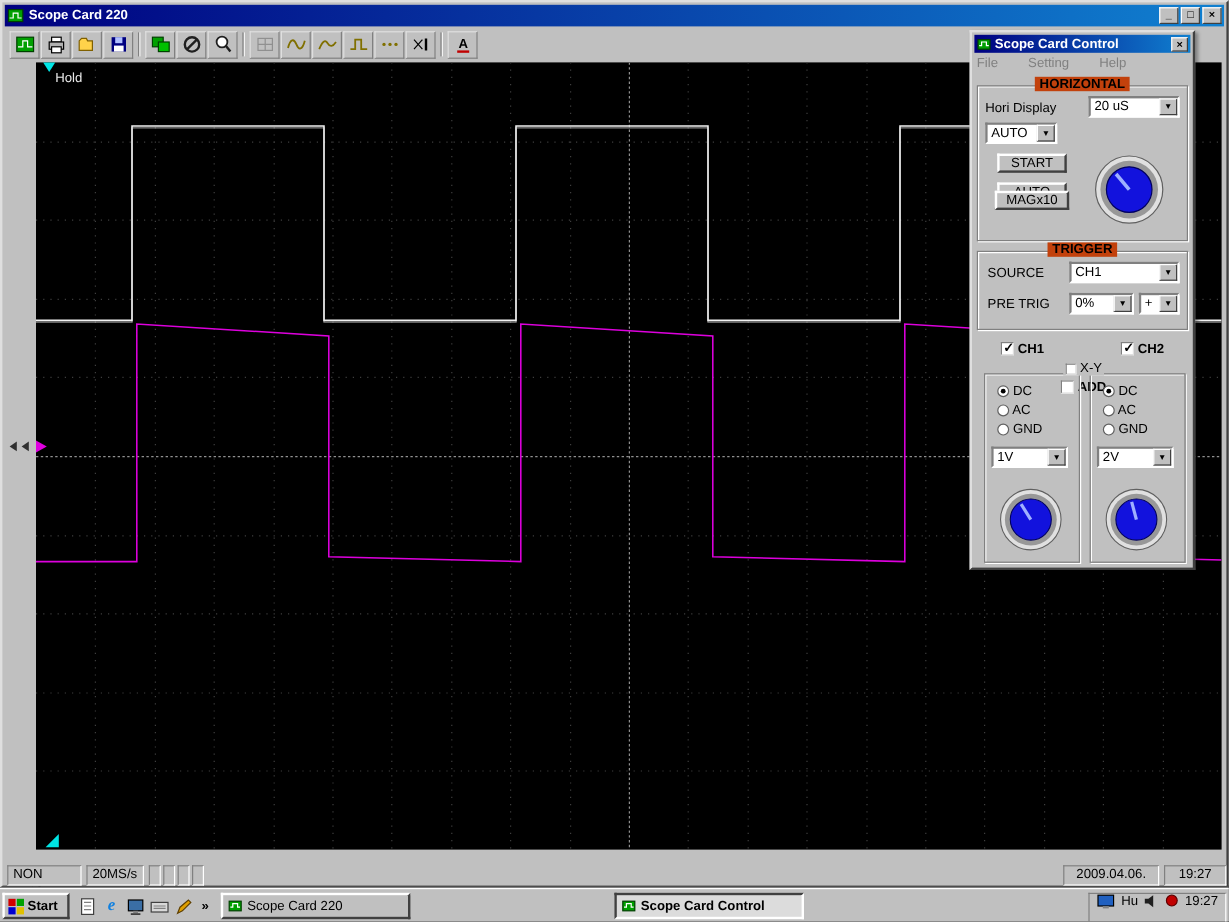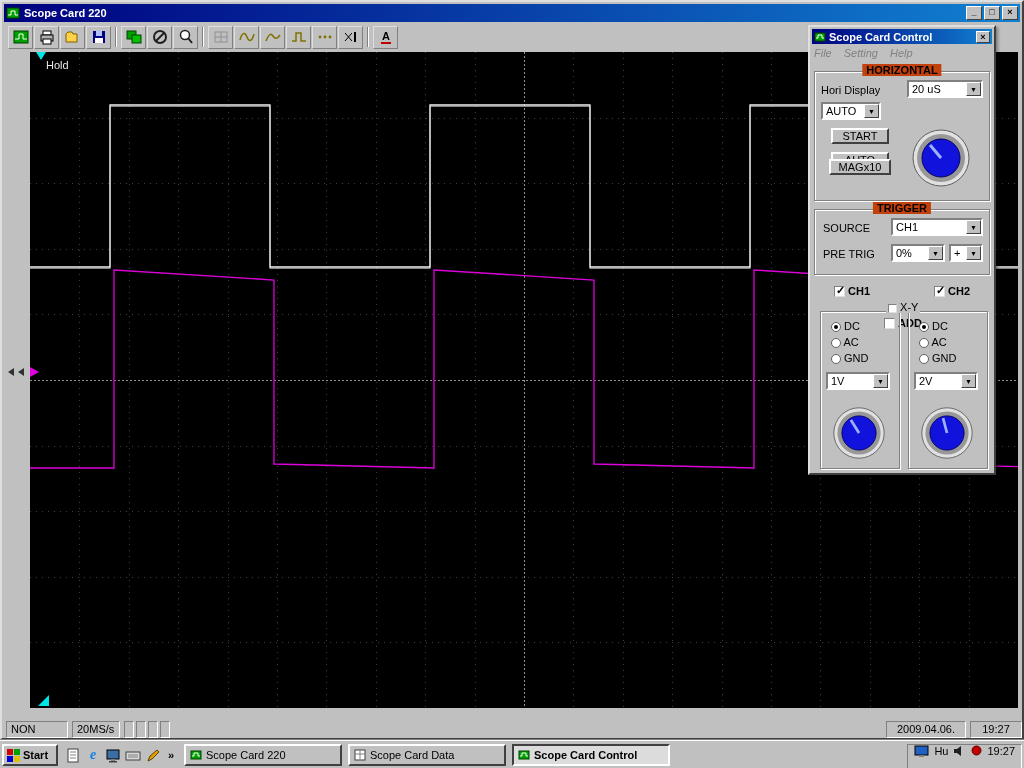--- a/index.html
+++ b/index.html
@@ -48,21 +48,21 @@
     border:1px solid; border-color:#808080 #ffffff #ffffff #808080; }
 
   
   .ctrl-window { position:absolute; left:808px; top:25px; width:188px; height:450px; background:#c0c0c0; z-index:10;
     border:2px solid; border-color:#dfdfdf #404040 #404040 #dfdfdf; box-shadow:2px 2px 3px rgba(0,0,0,.35); }
   .ctrl-title { position:absolute; left:2px; top:2px; right:2px; height:15px;
     background:linear-gradient(90deg,#000080,#1080d0); color:#fff; font-weight:bold;
     display:flex; align-items:center; gap:3px; padding:0 2px; font-size:11px; }
   .ctrl-close { margin-left:auto; width:14px; height:12px; background:#c0c0c0; color:#000;
     border:1px solid; border-color:#fff #404040 #404040 #fff; font-size:9px; line-height:10px; text-align:center; font-weight:bold; }
-  .ctrl-menu { position:absolute; left:4px; top:20px; display:flex; gap:12px; color:#808080;font-style:italic; }
+  .ctrl-menu { position:absolute; left:4px; top:20px; display:flex; gap:25px; color:#808080; }
   .group { position:absolute; border:1px solid #808080; box-shadow:1px 1px 0 #ffffff, inset 1px 1px 0 #ffffff; }
   .group-label { position:absolute; top:-8px; left:50%; transform:translateX(-50%);
     background:#c2410c; padding:0 4px; font-weight:bold; white-space:nowrap; }
   .combo { position:absolute; display:flex; height:18px; background:#fff;
     border:2px solid; border-color:#808080 #ffffff #ffffff #808080; }
   .combo-text { flex:1; padding:0 3px; line-height:14px; overflow:hidden; white-space:nowrap; }
   .combo-btn { width:15px; background:#c0c0c0; border:1px solid; border-color:#fff #404040 #404040 #fff;
     display:flex; align-items:center; justify-content:center; font-size:7px; color:#000; }
   .combo-btn::after { content:"▼"; }
   .btn95 { position:absolute; background:#c0c0c0; text-align:center; line-height:13px;
@@ -402,28 +402,20 @@
     </span>
   <span class="ql" style="left:162px; font-weight:bold;" title="overflow-chevron-icon">»</span>
 
   <div class="task-btn" style="left:184px;">
     <svg width="12" height="12">
         <rect x="1" y="2" width="10" height="8" fill="#00a000" stroke="#004000"></rect>
         <polyline points="2,7 4,7 4,4 8,4 8,7 10,7" fill="none" stroke="#fff"></polyline>
       </svg>
     <span>Scope Card 220</span>
   </div>
-  <div class="task-btn" style="left:348px;">
-    <svg width="12" height="12">
-        <rect x="1" y="1" width="10" height="10" fill="#fff" stroke="#404040"></rect>
-        <line x1="1" y1="5" x2="11" y2="5" stroke="#808080"></line>
-        <line x1="6" y1="1" x2="6" y2="11" stroke="#808080"></line>
-      </svg>
-    <span>Scope Card Data</span>
-  </div>
   <div class="task-btn active" style="left:512px;">
     <svg width="12" height="12">
         <rect x="1" y="2" width="10" height="8" fill="#00a000" stroke="#004000"></rect>
         <polyline points="2,7 4,7 4,4 8,4 8,7 10,7" fill="none" stroke="#fff"></polyline>
       </svg>
     <span>Scope Card Control</span>
   </div>
 
   <div class="tray">
     <svg width="15" height="13">

